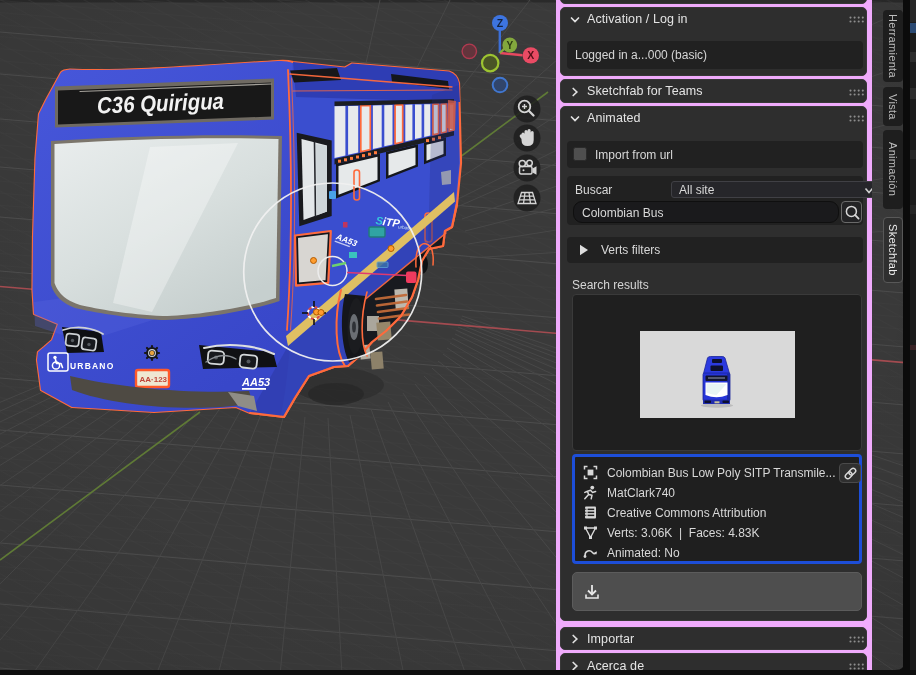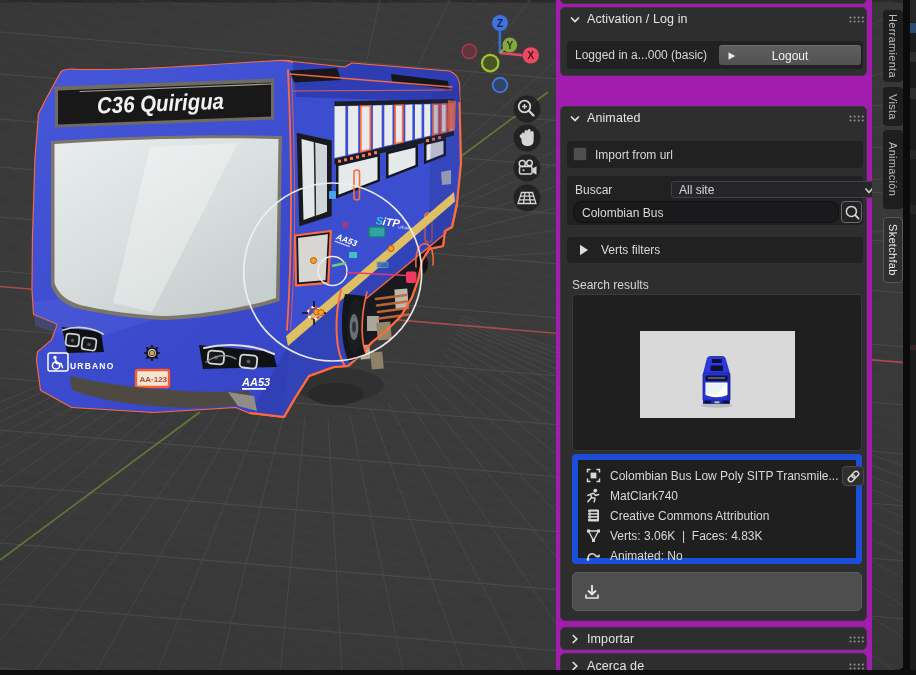--- a/index.html
+++ b/index.html
@@ -1,19 +1,19 @@
 <!DOCTYPE html>
 <html><head><meta charset="utf-8"><title>b</title>
 <style>
 *{margin:0;padding:0;box-sizing:border-box}
 html,body{width:916px;height:675px;overflow:hidden;background:#0b0b0b}
 body{font-family:"Liberation Sans",sans-serif;position:relative}
 #vp{position:absolute;left:0;top:0}
 .abs{position:absolute}
-#sb{position:absolute;left:556px;top:0;width:316px;height:670px;background:#a21caf;overflow:hidden}
+#sb{position:absolute;left:556px;top:0;width:316px;height:670px;background:#f0abfc;overflow:hidden}
 .panel{position:absolute;left:4px;width:307px;background:#2e2e2e;border:1px solid #383838;border-radius:5px}
 .ptitle{position:absolute;left:26px;top:4px;font-size:12.5px;color:#e4e4e4;letter-spacing:.1px}
 .chev{position:absolute;left:8px;top:6px;width:12px;height:12px}
 .grip{position:absolute;right:2px;top:8px;width:15px;height:7px}
 .box{position:absolute;background:#212121;border-radius:4px}
 .btxt{position:absolute;font-size:12px;color:#d8d8d8;white-space:nowrap}
 .row-ic{position:absolute;left:8px;width:15px;height:15px}
 .tab{position:absolute;left:883px;width:20px;background:#1e1e1e;border-radius:4px;color:#bdbdbd;
  font-size:11px;display:flex;align-items:center;justify-content:center;
  writing-mode:vertical-rl;letter-spacing:.3px}
@@ -314,29 +314,39 @@
         <circle cx="5.6" cy="1.6" r="1.05" fill="#8e8e8e"></circle>
         <circle cx="9.7" cy="1.6" r="1.05" fill="#8e8e8e"></circle>
         <circle cx="13.799999999999999" cy="1.6" r="1.05" fill="#8e8e8e"></circle>
         <circle cx="1.5" cy="5.5" r="1.05" fill="#8e8e8e"></circle>
         <circle cx="5.6" cy="5.5" r="1.05" fill="#8e8e8e"></circle>
         <circle cx="9.7" cy="5.5" r="1.05" fill="#8e8e8e"></circle>
         <circle cx="13.799999999999999" cy="5.5" r="1.05" fill="#8e8e8e"></circle>
       </svg>
   <div class="box" style="left:6px;top:33px;width:296px;height:28px">
     <div class="btxt" style="left:8px;top:7px;color:#d5d5d5">Logged in a...000 (basic)</div>
-    <div class="abs" style="left:152px;top:4px;width:142px;height:20px;background:linear-gradient(#5e5e5e,#525252);border-radius:3px;border-top:1px solid #6d6d6d">
-      <svg class="abs" style="left:8px;top:5px" width="10" height="10" viewBox="0 0 10 10">
-            <path d="M1.5 1.2 L8.2 5 L1.5 8.8 Z" fill="#e9e9e9"></path>
-          </svg>
-      <div class="btxt" style="left:0;right:0;top:3px;text-align:center;color:#f1f1f1">Logout</div>
-    </div>
   </div>
  </div>
 
+ <div class="panel" style="top:79px;height:24px">
+  <svg class="chev" viewBox="0 0 12 12">
+        <path d="M4.2 2.5 L7.8 6 L4.2 9.5" stroke="#e0e0e0" stroke-width="1.7" fill="none" stroke-linecap="round"></path>
+      </svg>
+  <div class="ptitle">Sketchfab for Teams</div>
+  <svg class="grip" style="top:9px" viewBox="0 0 15 7">
+        <circle cx="1.5" cy="1.6" r="1.05" fill="#8e8e8e"></circle>
+        <circle cx="5.6" cy="1.6" r="1.05" fill="#8e8e8e"></circle>
+        <circle cx="9.7" cy="1.6" r="1.05" fill="#8e8e8e"></circle>
+        <circle cx="13.799999999999999" cy="1.6" r="1.05" fill="#8e8e8e"></circle>
+        <circle cx="1.5" cy="5.5" r="1.05" fill="#8e8e8e"></circle>
+        <circle cx="5.6" cy="5.5" r="1.05" fill="#8e8e8e"></circle>
+        <circle cx="9.7" cy="5.5" r="1.05" fill="#8e8e8e"></circle>
+        <circle cx="13.799999999999999" cy="5.5" r="1.05" fill="#8e8e8e"></circle>
+      </svg>
+ </div>
 
  <div class="panel" style="top:106px;height:515px">
   <svg class="chev" viewBox="0 0 12 12">
         <path d="M2.5 4 L6 7.6 L9.5 4" stroke="#e0e0e0" stroke-width="1.7" fill="none" stroke-linecap="round"></path>
       </svg>
   <div class="ptitle">Animated</div>
   <svg class="grip" viewBox="0 0 15 7">
         <circle cx="1.5" cy="1.6" r="1.05" fill="#8e8e8e"></circle>
         <circle cx="5.6" cy="1.6" r="1.05" fill="#8e8e8e"></circle>
         <circle cx="9.7" cy="1.6" r="1.05" fill="#8e8e8e"></circle>
@@ -388,21 +398,21 @@
 <rect x="68" y="46.2" width="17" height="1.6" fill="#9aa0b8" opacity=".6"></rect>
 <path d="M65.5 51.5 h22 v12.5 q-11 4.5 -22 0 Z" fill="#ffffff"></path>
 <path d="M66.5 52.5 l20 .5 -10 11 q-5.5 -.5 -10 -2.5 Z" fill="#e8f4f4"></path>
 <rect x="63" y="68.5" width="27" height="4.5" fill="#202cae"></rect>
 <rect x="64.5" y="69.5" width="6.5" height="2.4" rx="0.6" fill="#0d1030"></rect>
 <rect x="82.5" y="69.5" width="6.5" height="2.4" rx="0.6" fill="#0d1030"></rect>
 <rect x="74.5" y="70.3" width="5" height="2" fill="#c8c29a"></rect>
 </svg>
         </div>
   </div>
-  <div class="box" style="left:11px;top:347px;width:290px;height:110px;background:#1f1f1f;border:6px solid #1d4ed8">
+  <div class="box" style="left:11px;top:347px;width:290px;height:110px;background:#1f1f1f;border:3px solid #1d4ed8">
     <svg class="row-ic" style="top:8px" viewBox="0 0 15 15">
           <path d="M1.5 4.5 V1.5 H4.5 M10.5 1.5 H13.5 V4.5 M13.5 10.5 V13.5 H10.5 M4.5 13.5 H1.5 V10.5" stroke="#d8d8d8" stroke-width="1.5" fill="none"></path>
           <rect x="4.6" y="4.6" width="5.8" height="5.8" fill="#d8d8d8"></rect>
         </svg>
         <div class="btxt" style="left:32px;top:9px">Colombian Bus Low Poly SITP Transmile...</div>
         <svg class="row-ic" style="top:28px" viewBox="0 0 15 15">
           <circle cx="9.3" cy="2.6" r="1.9" fill="#d8d8d8"></circle>
           <path d="M1.8 13.8 L5.6 9.4 L4.5 6.3 L7.6 5.2 L9.4 7.4 L12.6 6.6 M4.5 6.3 L1.8 7.4 M5.6 9.4 L9 10.2 L8.2 13.8" stroke="#d8d8d8" stroke-width="1.5" fill="none" stroke-linecap="round" stroke-linejoin="round"></path>
         </svg>
         <div class="btxt" style="left:32px;top:29px">MatClark740</div>

